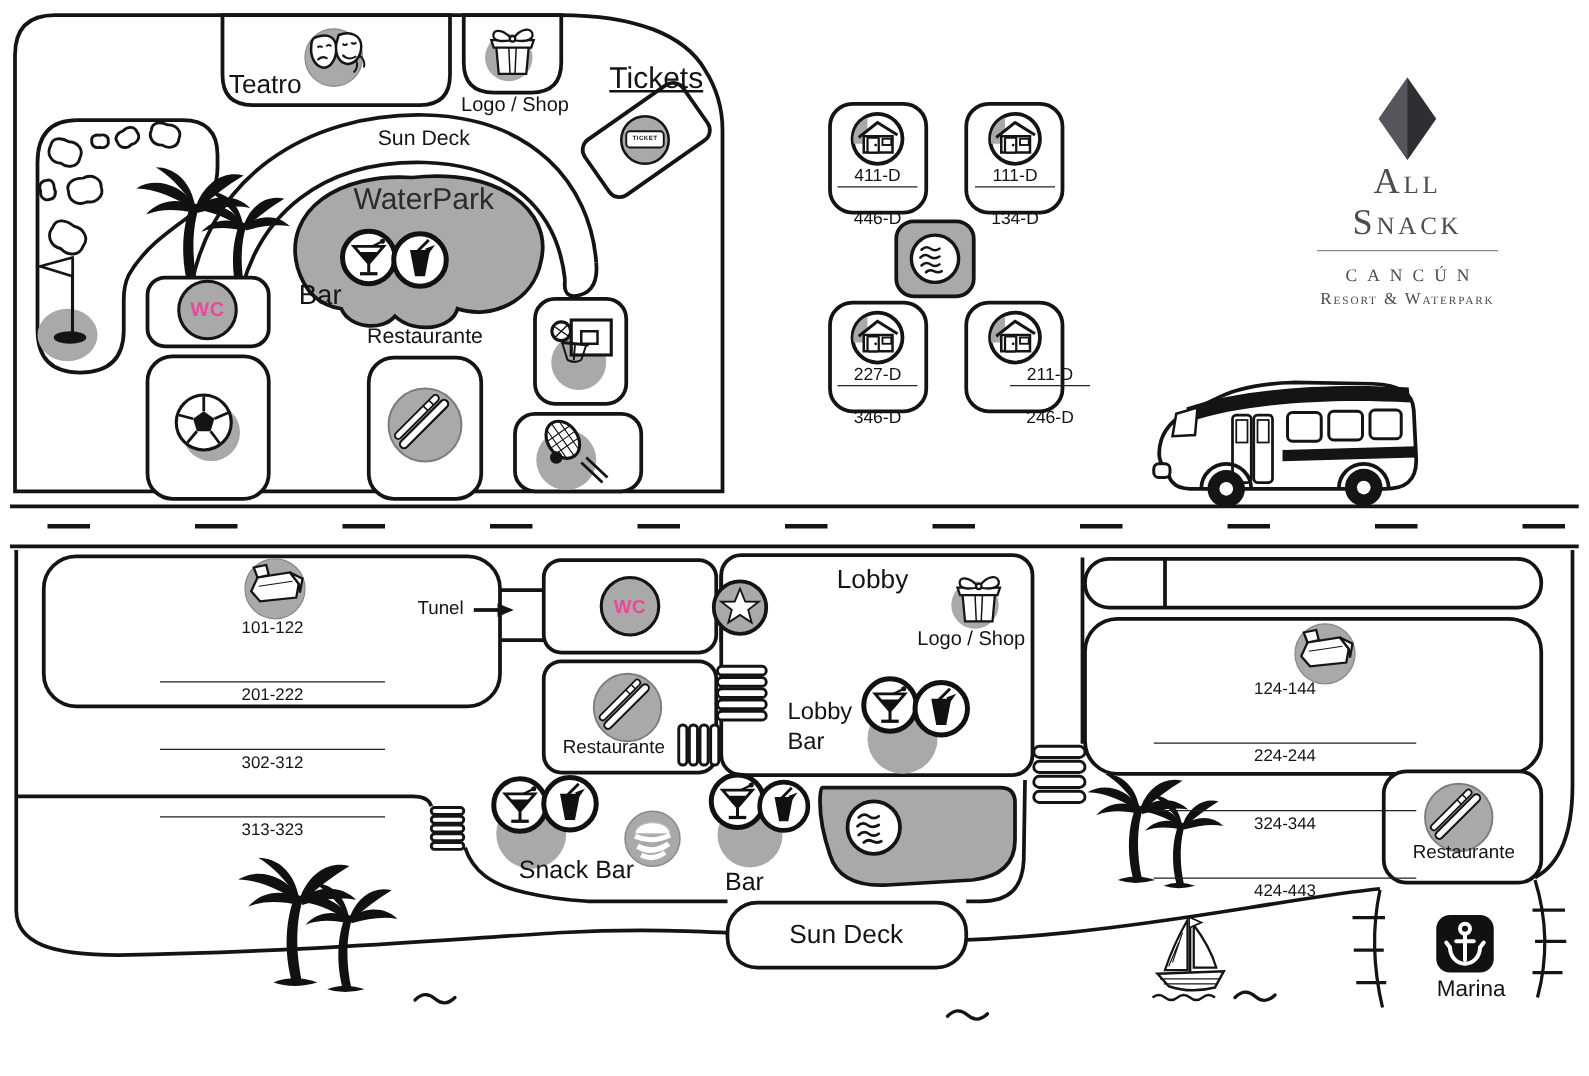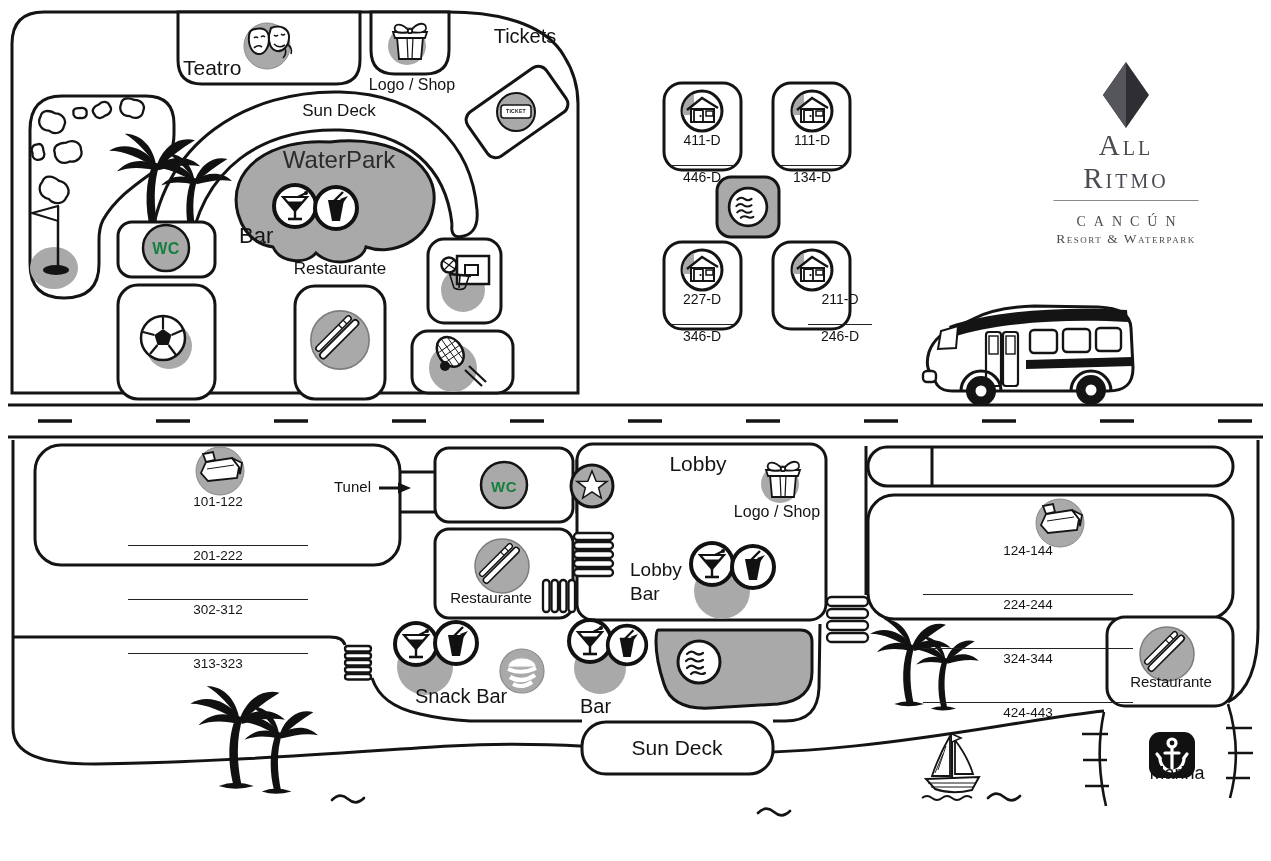--- a/index.html
+++ b/index.html
@@ -1,26 +1,26 @@
 <!DOCTYPE html>
 <html><head>
 <meta charset="utf-8">
 <style>
   html,body{margin:0;padding:0;background:#fff;}
   .stage{position:relative;width:1271px;height:861px;background:#fff;overflow:hidden;
          font-family:"Liberation Sans",sans-serif;color:#141414;}
   .stage svg{position:absolute;left:0;top:0;}
   .lbl{position:absolute;white-space:nowrap;line-height:1.05;color:#141414;}
   .ctr{transform:translateX(-50%);}
-  .wc-txt{position:absolute;color:#15803d;font-weight:bold;transform:translate(-50%,-50%);letter-spacing:.5px;}
+  .wc-txt{position:absolute;color:#ec4899;font-weight:bold;transform:translate(-50%,-50%);letter-spacing:.5px;}
   .rooms{position:absolute;text-align:center;font-size:13.5px;}
   .rooms div{padding:1.5px 0;}
   .rooms div + div{border-top:1.6px solid #222;margin-top:35px;}
   .block-label{position:absolute;width:64px;text-align:center;font-size:14px;}
-  .block-label .b2{border-top:1.6px solid #222;margin-top:17px;padding-top:3px;}
+  .block-label .b2{border-top:1.6px solid #222;margin-top:1px;padding-top:16px;}
   .brand{position:absolute;left:1126px;top:129px;transform:translateX(-50%);text-align:center;
          color:#4b4b53;font-family:"Liberation Serif",serif;}
   .brand .name{font-size:29px;font-variant:small-caps;letter-spacing:3px;border-bottom:1.5px solid #8a8a8e;padding:0 6px 5px 6px;}
   .brand .city{font-size:14px;letter-spacing:8px;margin-right:-8px;margin-top:13px;}
   .brand .tagline{font-size:13.5px;font-variant:small-caps;letter-spacing:1.5px;margin-top:1px;}
   .ticket-txt{position:absolute;font-size:5px;font-weight:bold;transform:translate(-50%,-50%);letter-spacing:.3px;}
   .lobbybar{position:absolute;font-size:19px;line-height:24px;}
 </style>
 </head>
 <body>
@@ -388,21 +388,21 @@
   <path d="M-24,21 H24 M-21,25 H21" stroke="#141414" stroke-width="1"></path>
   <path d="M-30,36 q5,-4 10,0 t10,0 t10,0 t10,0 t10,0" fill="none" stroke="#141414" stroke-width="1.8"></path>
 </g>
 <use href="#sq" transform="translate(332,800)"></use>
 <use href="#sq" transform="translate(758,813)"></use>
 <use href="#sq" transform="translate(988,798)"></use>
 </svg>
 
 <div class="lbl" style="left:183px;top:57px;font-size:21px;">Teatro</div>
 <div class="lbl ctr" style="left:412px;top:77px;font-size:16px;">Logo / Shop</div>
-<div class="lbl ctr" style="left:525px;top:26px;font-size:20px;">Tickets</div>
+<div class="lbl ctr" style="left:525px;top:50px;font-size:24px;text-decoration:underline;">Tickets</div>
 <div class="lbl ctr" style="left:339px;top:102px;font-size:17px;">Sun Deck</div>
 <div class="lbl ctr" style="left:339px;top:147px;font-size:24px;color:#2b2b2b;">WaterPark</div>
 <div class="lbl" style="left:239px;top:224px;font-size:22px;">Bar</div>
 <div class="lbl ctr" style="left:340px;top:260px;font-size:17px;">Restaurante</div>
 <div class="wc-txt" style="left:166px;top:249px;font-size:16px;">WC</div>
 <div class="ticket-txt" style="left:516px;top:111px;">TICKET</div>
 
 <div class="block-label" style="left:670px;top:132px;">
   <div>411-D</div>
   <div class="b2">446-D</div>
@@ -414,21 +414,21 @@
 <div class="block-label" style="left:670px;top:291px;">
   <div>227-D</div>
   <div class="b2">346-D</div>
 </div>
 <div class="block-label" style="left:808px;top:291px;">
   <div>211-D</div>
   <div class="b2">246-D</div>
 </div>
 
 <div class="brand">
-  <div class="name">All Ritmo</div>
+  <div class="name">All Snack</div>
   <div class="city">CANCÚN</div>
   <div class="tagline">Resort &amp; Waterpark</div>
 </div>
 
 <div class="rooms" style="left:128px;top:492px;width:180px;">
   <div>101-122</div>
   <div>201-222</div>
   <div>302-312</div>
   <div>313-323</div>
 </div>
@@ -444,15 +444,15 @@
 <div class="lbl" style="left:367px;top:686px;font-size:20px;margin-left:48px;">Snack Bar</div>
 <div class="lbl" style="left:580px;top:696px;font-size:20px;">Bar</div>
 <div class="lbl ctr" style="left:677px;top:737px;font-size:21px;">Sun Deck</div>
 <div class="rooms" style="left:923px;top:541px;width:210px;">
   <div>124-144</div>
   <div>224-244</div>
   <div>324-344</div>
   <div>424-443</div>
 </div>
 <div class="lbl ctr" style="left:1171px;top:674px;font-size:15px;">Restaurante</div>
-<div class="lbl ctr" style="left:1177px;top:764px;font-size:18px;">Marina</div>
+<div class="lbl ctr" style="left:1177px;top:782px;font-size:18px;">Marina</div>
 
 </div>
 
 </body></html>

